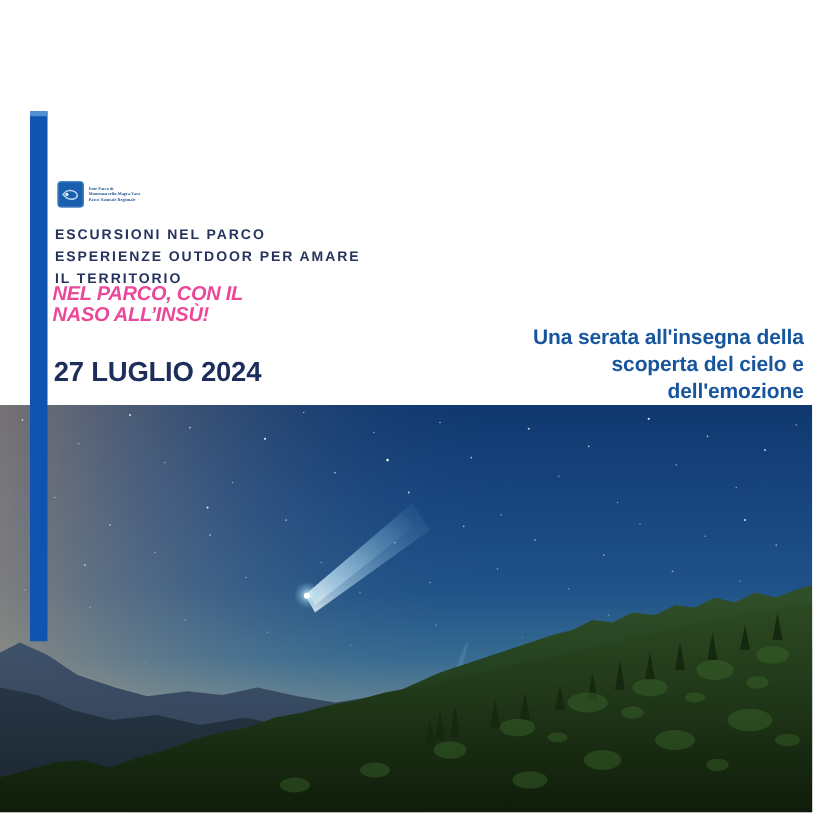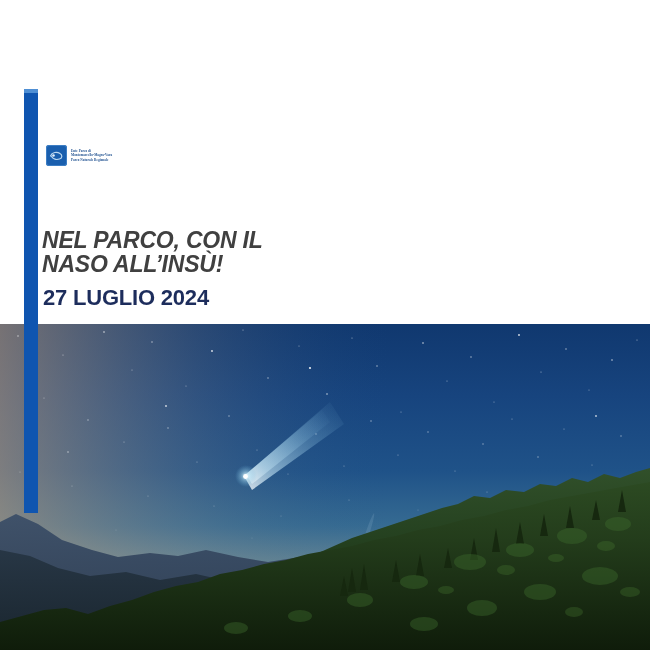--- a/index.html
+++ b/index.html
@@ -32,22 +32,22 @@
     transform-origin:left center;
   }
 
   
   .eyebrow{position:absolute;left:44px;top:180px;z-index:10;
     font-size:11.2px;font-weight:700;letter-spacing:1.55px;line-height:1.58;
     color:#26335e;text-transform:uppercase;white-space:pre-line;}
 
   
   .headline{position:absolute;left:42px;top:228px;z-index:10;
-    font-size:23px;font-weight:700;font-style:italic;line-height:1.06;
-    letter-spacing:-0.2px;color:#404040;white-space:pre-line;}
+    font-size:16px;font-weight:700;font-style:italic;line-height:1.06;
+    letter-spacing:-0.2px;color:#ec4899;white-space:pre-line;}
 
   
   .event-date{position:absolute;left:43px;top:285px;z-index:10;
     font-size:22px;font-weight:700;letter-spacing:-0.2px;
     color:#1d2d5c;}
 
   
   .tagline{position:absolute;right:7px;top:259px;z-index:10;width:330px;
     text-align:right;font-size:16.8px;font-weight:700;line-height:1.28;
     letter-spacing:-0.1px;color:#17569f;white-space:pre-line;}
@@ -256,20 +256,26 @@
         <circle cx="9" cy="11" r="2.6" fill="#e6f1fb"></circle>
       </svg>
     </div>
     <div class="logo-text">
       <span>Ente Parco di</span>
       <span>Montemarcello-Magra-Vara</span>
       <span>Parco Naturale Regionale</span>
     </div>
   </div>
 
+  <div class="eyebrow">ESCURSIONI NEL PARCO
+ESPERIENZE OUTDOOR PER AMARE
+IL TERRITORIO</div>
 
   <div class="headline">NEL PARCO, CON IL
 NASO ALL’INSÙ!</div>
 
   <div class="event-date">27 LUGLIO 2024</div>
 
+  <div class="tagline">Una serata all'insegna della
+scoperta del cielo e
+dell'emozione</div>
 
 </div>
 
 </body></html>

